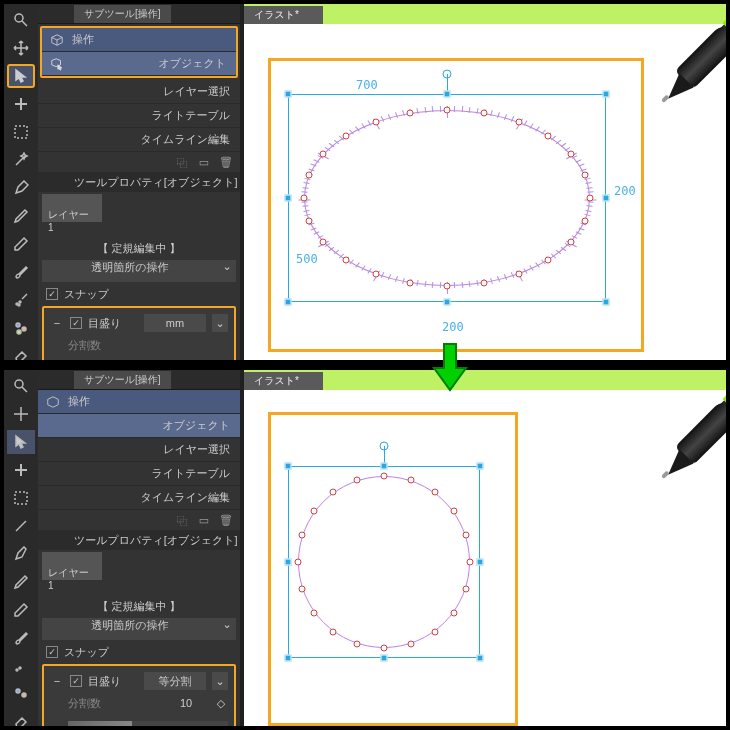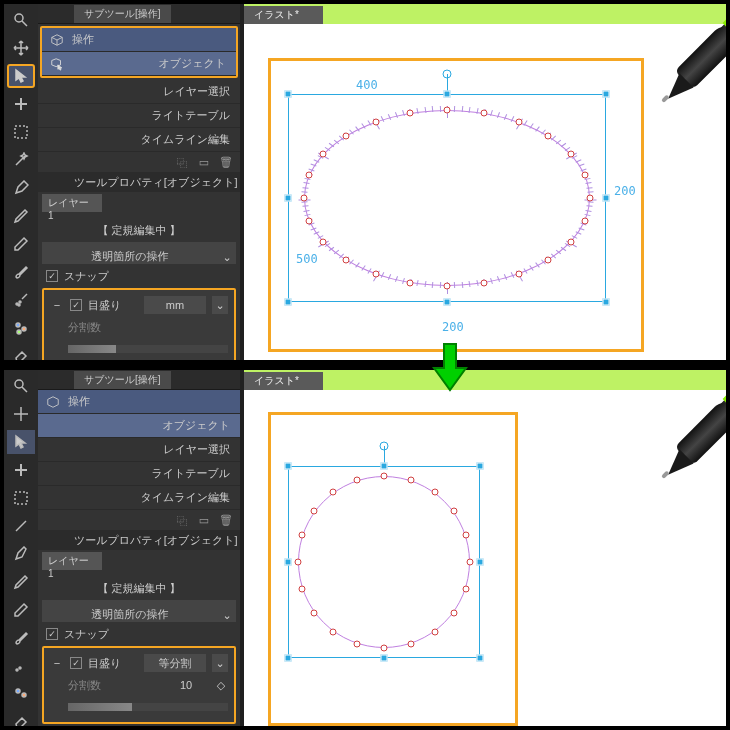--- a/index.html
+++ b/index.html
@@ -14,23 +14,23 @@
 .panel{position:absolute;left:34px;top:0;width:202px;height:100%;background:#333}
 .tabbar{height:20px;background:#2b2b2b;border-bottom:1px solid #1a1a1a;display:flex;align-items:center;padding-left:36px}
 .tabbar .tab{background:#4a4a4a;height:18px;padding:2px 10px;font-size:10px}
 .row{display:flex;align-items:center;height:24px;padding-left:6px;border-bottom:1px solid #2a2a2a;gap:6px}
 .row .ico{width:18px;height:18px;display:flex;align-items:center;justify-content:center}
 .row .lbl{flex:1;text-align:right;padding-right:10px;font-size:11px}
 .row.sel{background:#5a6a8f}
 .row.op{background:#4a5a7f}
 .hlbox{border:2px solid #f5a623;border-radius:2px}
 .tpheader{height:20px;background:#2b2b2b;display:flex;align-items:center;padding-left:36px;font-size:10px}
-.layertab{height:18px;background:#555;width:60px;padding:2px 6px;font-size:10px;margin:2px 0 8px 4px}
+.layertab{height:18px;background:#555;width:60px;padding:14px 6px;font-size:10px;margin:2px 0 16px 4px}
 .ruler-note{text-align:center;font-size:11px;height:20px;line-height:20px}
-.combo{display:flex;align-items:flex-end;height:22px;margin:2px 4px;background:#444}
+.combo{display:flex;align-items:flex-start;height:22px;margin:2px 4px;background:#444}
 .combo .ctxt{flex:1;text-align:center}
 .combo .carrow{width:18px;text-align:center}
 .chkrow{display:flex;align-items:center;height:20px;padding-left:8px;gap:6px}
 .chk{width:12px;height:12px;border:1px solid #888;display:flex;align-items:center;justify-content:center;font-size:9px}
 .scalebox{margin:2px 4px;padding:4px 6px;background:#3a3a3a}
 .scalebox .srow{display:flex;align-items:center;height:22px;gap:6px}
 .srow .exp{width:14px;text-align:center}
 .srow .slbl{width:50px}
 .srow .unit{flex:1;text-align:center;background:#4a4a4a;height:18px;line-height:18px}
 .srow .uarrow{width:16px;text-align:center;background:#4a4a4a;height:18px;line-height:18px}
@@ -224,21 +224,21 @@
       <div class="rhandle" style="left:203px;top:50px"></div>
       <div style="position:absolute;left:203px;top:50px;width:1px;height:20px;background:#2aa8e0"></div>
       <div class="handle" style="left:44px;top:70px"></div>
       <div class="handle" style="left:203px;top:70px"></div>
       <div class="handle" style="left:362px;top:70px"></div>
       <div class="handle" style="left:44px;top:174px"></div>
       <div class="handle" style="left:362px;top:174px"></div>
       <div class="handle" style="left:44px;top:278px"></div>
       <div class="handle" style="left:203px;top:278px"></div>
       <div class="handle" style="left:362px;top:278px"></div>
-      <div class="dim" style="left:112px;top:54px">400</div>
+      <div class="dim" style="left:112px;top:54px">700</div>
       <div class="dim" style="left:370px;top:160px">200</div>
       <div class="dim" style="left:198px;top:296px">200</div>
       <div class="dim" style="left:52px;top:228px">500</div>
       <div class="ell" style="left:60px;top:86px;width:286px;height:176px"></div>
       <div class="ticks" id="ticks1">
           <div class="tick" style="left: 346px; top: 170px; transform: rotate(90deg); height: 12px;"></div>
           <div class="tick" style="left: 345.804px; top: 174.606px; transform: rotate(93deg); height: 6px;"></div>
           <div class="tick" style="left: 345.217px; top: 179.199px; transform: rotate(96deg); height: 6px;"></div>
           <div class="tick" style="left: 344.239px; top: 183.766px; transform: rotate(99deg); height: 6px;"></div>
           <div class="tick" style="left: 342.875px; top: 188.296px; transform: rotate(102deg); height: 6px;"></div>

